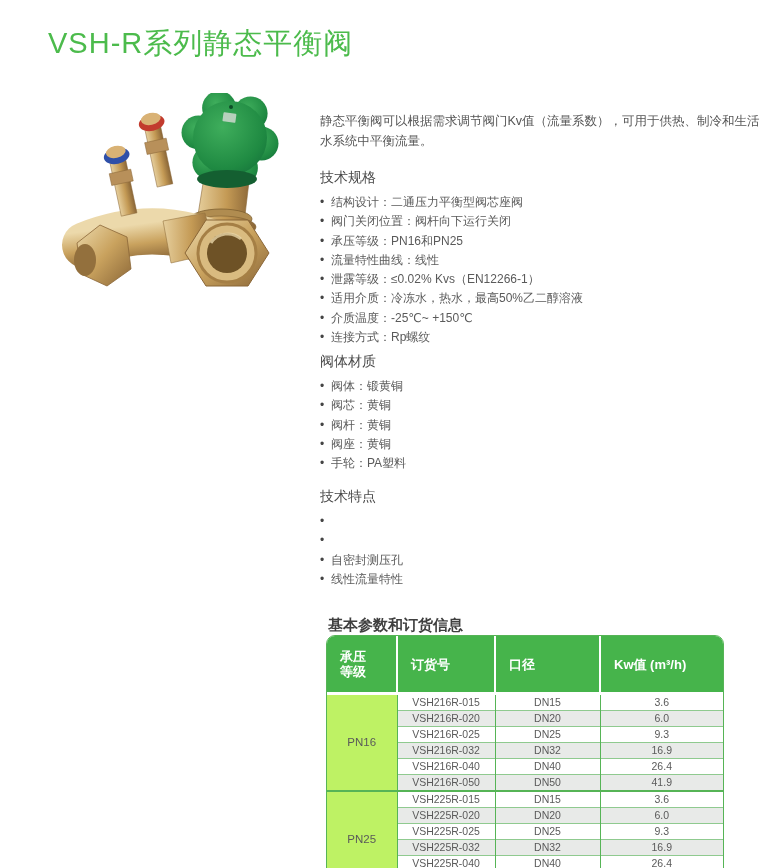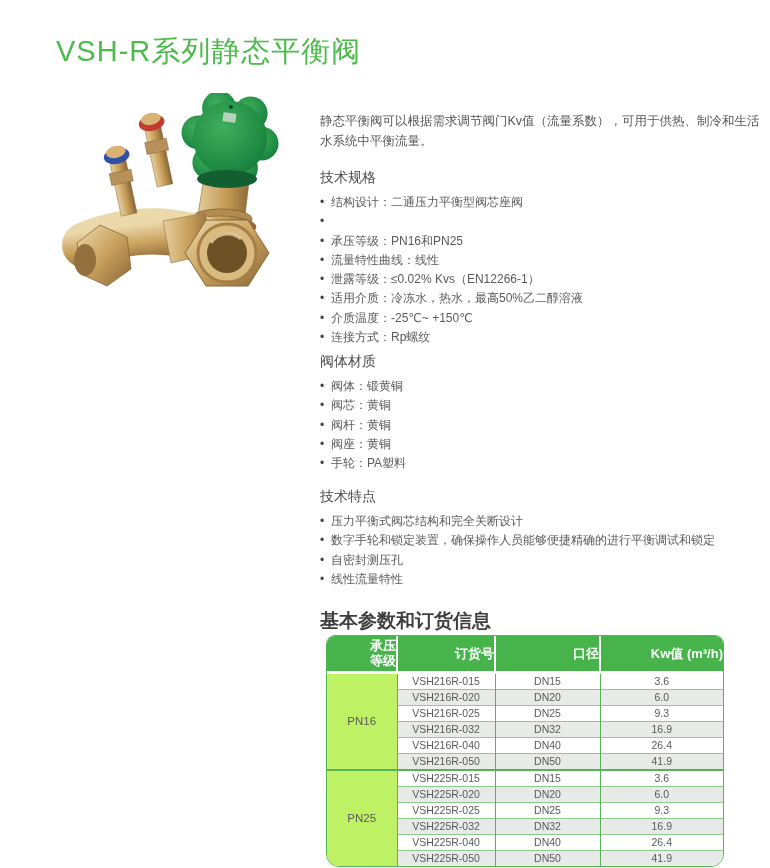--- a/index.html
+++ b/index.html
@@ -6,47 +6,47 @@
     --green:#46b44b; --border:#56b456; --rowline:#8fca8f; --rowalt:#e8eae8;
     --title:#4cbb4c; --text:#5a5a5a; --heading:#4a4a4a;
   }
   *{box-sizing:border-box;}
   html,body{margin:0;padding:0;}
   body{
     width:770px;height:868px;position:relative;overflow:hidden;background:#fff;
     font-family:"Liberation Sans","DejaVu Sans",sans-serif;color:var(--text);
   }
   .page-title{
-    position:absolute;left:40px;top:16px;margin:16px;
+    position:absolute;left:40px;top:16px;margin:8px;
     font-size:29px;font-weight:400;letter-spacing:1px;color:var(--title);
   }
   .product-figure{position:absolute;left:55px;top:93px;width:250px;height:210px;margin:0;}
   .content-col{position:absolute;left:320px;top:16px;width:450px;height:868px;}
   .intro{position:absolute;top:96px;left:0;margin:0;width:446px;
     font-size:12.5px;line-height:19.5px;color:#555;}
   .spec-section{position:absolute;left:0;width:446px;}
   .spec-section:nth-of-type(1){top:153px;}
   .spec-section:nth-of-type(2){top:337px;}
   .spec-section:nth-of-type(3){top:472px;}
   .section-heading{margin:0 0 6px 0;font-size:14px;font-weight:400;color:var(--heading);}
   .spec-list{list-style:none;margin:0;padding:0;}
   .spec-item{display:flex;font-size:12px;line-height:19.3px;color:var(--text);}
   .spec-item .bullet{width:11px;flex:none;color:#444;}
-  .table-heading{position:absolute;top:592px;left:0;margin:0;
-    font-size:19px;font-weight:700;color:#3f3f3f;}
+  .table-heading{position:absolute;top:592px;left:0;margin:8px;
+    font-size:15px;font-weight:700;color:#3f3f3f;}
   .table-wrap{
     position:absolute;top:619px;left:6px;width:398px;
     border:1px solid var(--border);border-radius:9px 9px 13px 13px;
     overflow:hidden;background:#fff;
   }
   table.order{border-collapse:collapse;width:100%;table-layout:fixed;}
   col.c1{width:70px;}col.c2{width:98px;}col.c3{width:105px;}col.c4{width:123px;}
   table.order th{
     background:var(--green);color:#fff;font-size:13px;font-weight:700;
-    height:36px;padding:0;text-align:right;vertical-align:middle;
+    height:36px;padding:13px;text-align:left;vertical-align:middle;
     border-left:2px solid #fff;border-bottom:3px solid #fff;line-height:15px;
     white-space:pre-line;
   }
   table.order th:first-child{border-left:none;}
   table.order td{
     height:15px;line-height:15px;padding:0;font-size:10.5px;text-align:center;
     color:#5a5a5a;border-top:1px solid var(--rowline);
   }
   table.order td.data{border-left:1px solid var(--border);}
   table.order tbody tr:nth-child(even) td.data{background:var(--rowalt);}
@@ -133,20 +133,21 @@
   <div id="sections">
       <section class="spec-section">
         <h2 class="section-heading">技术规格</h2>
         <ul class="spec-list">
           <li class="spec-item">
             <span class="bullet">•</span>
             <span>结构设计：二通压力平衡型阀芯座阀</span>
           </li>
           <li class="spec-item">
             <span class="bullet">•</span>
+            <span>阀门关闭位置：阀杆向下运行关闭</span>
           </li>
           <li class="spec-item">
             <span class="bullet">•</span>
             <span>承压等级：PN16和PN25</span>
           </li>
           <li class="spec-item">
             <span class="bullet">•</span>
             <span>流量特性曲线：线性</span>
           </li>
           <li class="spec-item">
@@ -190,25 +191,23 @@
             <span class="bullet">•</span>
             <span>手轮：PA塑料</span>
           </li>
         </ul>
       </section>
       <section class="spec-section">
         <h2 class="section-heading">技术特点</h2>
         <ul class="spec-list">
           <li class="spec-item">
             <span class="bullet">•</span>
-            <span>压力平衡式阀芯结构和完全关断设计</span>
-          </li>
-          <li class="spec-item">
-            <span class="bullet">•</span>
-            <span>数字手轮和锁定装置，确保操作人员能够便捷精确的进行平衡调试和锁定</span>
+          </li>
+          <li class="spec-item">
+            <span class="bullet">•</span>
           </li>
           <li class="spec-item">
             <span class="bullet">•</span>
             <span>自密封测压孔</span>
           </li>
           <li class="spec-item">
             <span class="bullet">•</span>
             <span>线性流量特性</span>
           </li>
         </ul>

